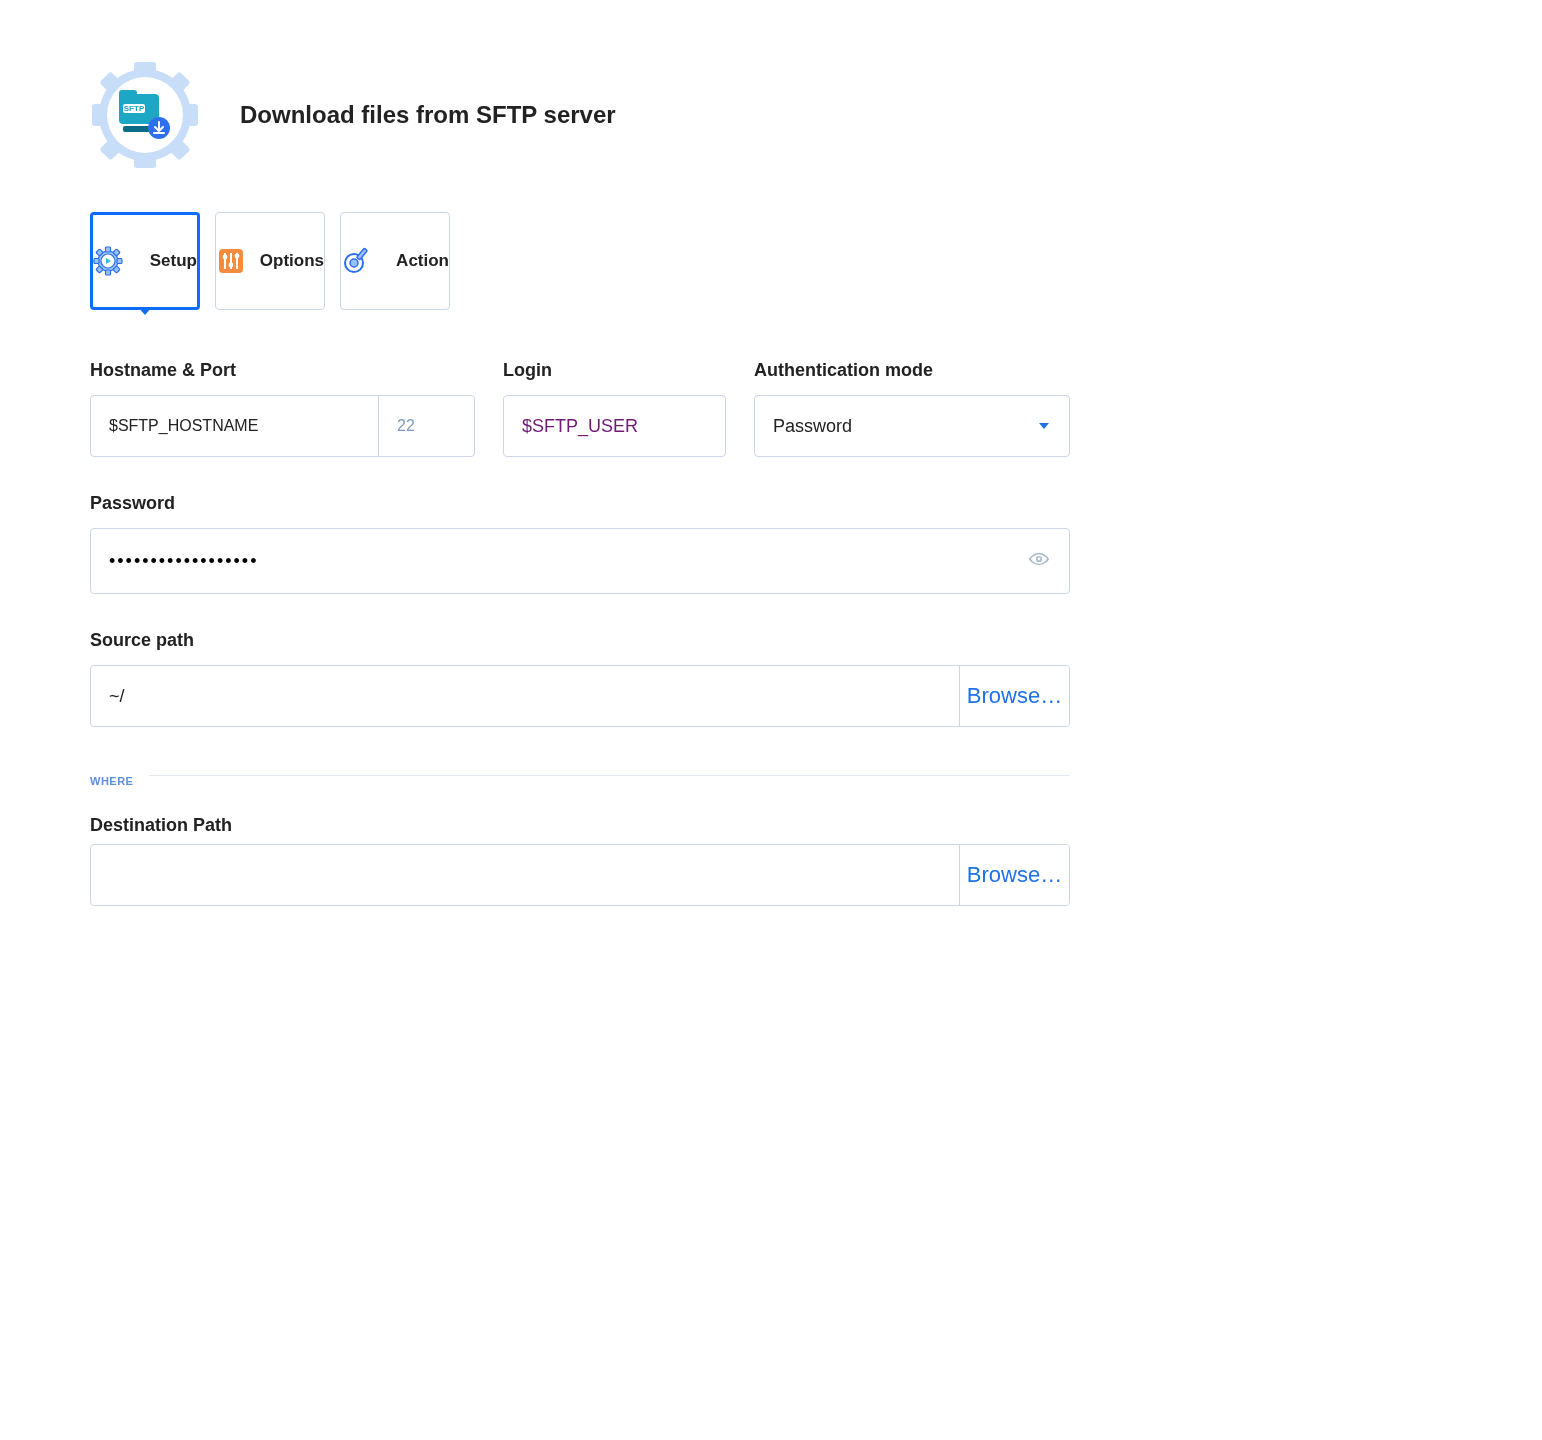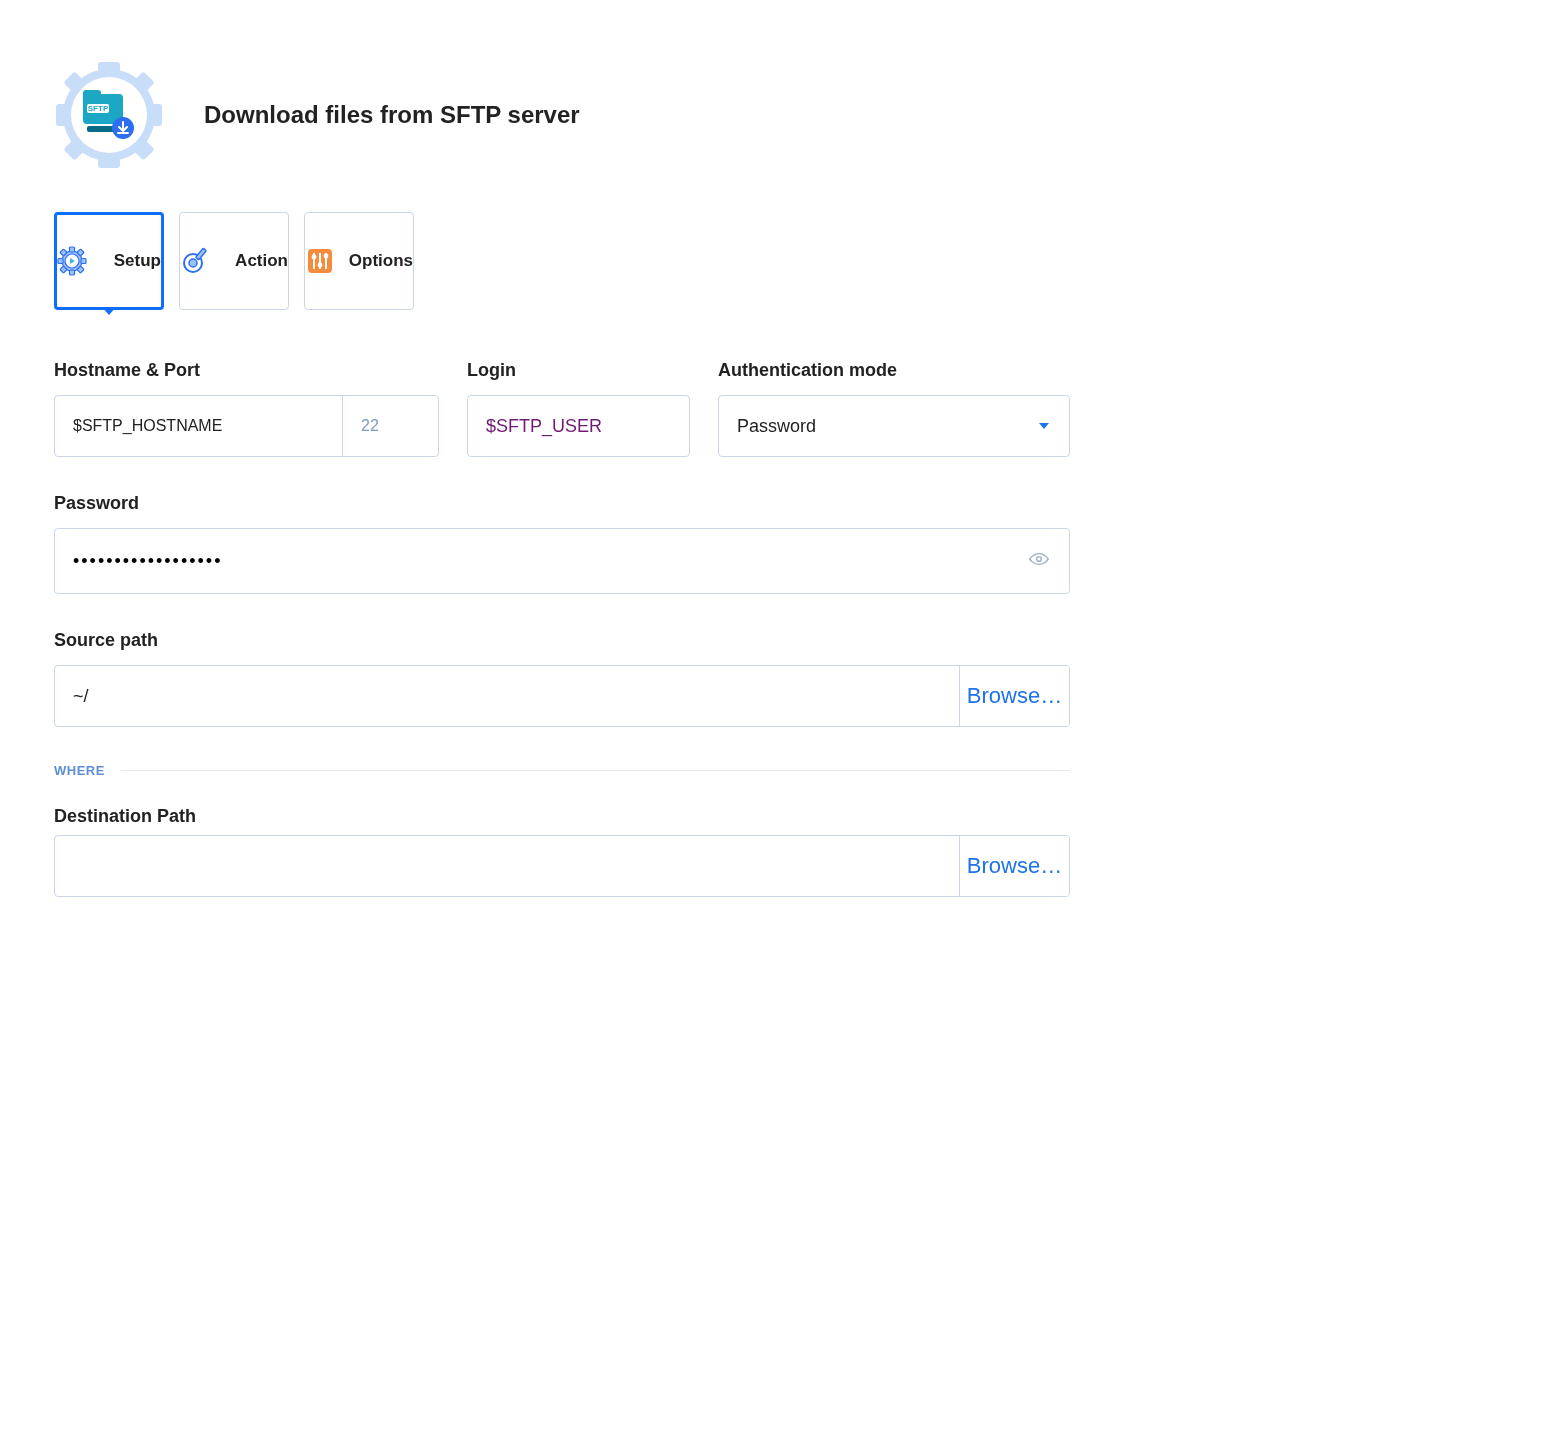--- a/index.html
+++ b/index.html
@@ -6,21 +6,21 @@
   body {
     margin: 0;
     padding: 0;
     font-family: -apple-system, BlinkMacSystemFont, "Segoe UI", Helvetica, Arial, sans-serif;
     background: #fff;
     color: #1a1a1a;
   }
   .container {
     width: 1156px;
     margin: 0;
-    padding: 60px 86px 80px 54px;
+    padding: 60px 86px 80px 90px;
   }
   
   .header {
     display: flex;
     align-items: center;
     gap: 40px;
     margin-bottom: 42px;
   }
   .gear-badge {
     position: relative;
@@ -199,24 +199,25 @@
     overflow: hidden;
     text-overflow: ellipsis;
   }
   .section-divider {
     display: flex;
     align-items: center;
     gap: 16px;
     margin: 30px 0 28px 0;
   }
   .section-divider .sd-label {
-    font-size: 13px;
+    font-size: 11px;
     font-weight: 700;
     letter-spacing: 0.5px;
     color: #5f8fd8;
+    margin-top: 12px;
   }
   .section-divider .sd-line {
     flex: 1;
     height: 1px;
     background: #e2e9f2;
   }
 </style>
 </head>
 <body>
 
@@ -267,41 +268,41 @@
             <rect x="21" y="21" width="5" height="5" rx="1" transform="rotate(-45 23.5 23.5)"></rect>
           </g>
           <circle cx="15" cy="15" r="7" fill="#fff" stroke="#2e6ff0" stroke-width="1.2"></circle>
           <path d="M13 12 l5 3 l-5 3 z" fill="#3cb6e3"></path>
         </svg>
       </div>
       <div class="tab-label">Setup</div>
     </div>
     <div class="tab">
       <div class="tab-icon">
-        <svg width="30" height="30" viewBox="0 0 30 30">
-          <circle cx="13" cy="17" r="9" fill="none" stroke="#2e6ff0" stroke-width="2"></circle>
-          <circle cx="13" cy="17" r="4" fill="#9bc2f7" stroke="#2e6ff0" stroke-width="1.5"></circle>
-          <rect x="19" y="2" width="4" height="12" rx="1.5" fill="#9bc2f7" stroke="#2e6ff0" stroke-width="1.5" transform="rotate(40 21 8)"></rect>
-        </svg>
-      </div>
-      <div class="tab-label">Action</div>
-    </div>
-    <div class="tab">
-      <div class="tab-icon">
         <svg width="28" height="28" viewBox="0 0 28 28">
           <rect x="2" y="2" width="24" height="24" rx="4" fill="#f58b3c"></rect>
           <line x1="8" y1="6" x2="8" y2="22" stroke="#fff" stroke-width="2"></line>
           <line x1="14" y1="6" x2="14" y2="22" stroke="#fff" stroke-width="2"></line>
           <line x1="20" y1="6" x2="20" y2="22" stroke="#fff" stroke-width="2"></line>
           <circle cx="8" cy="10" r="2.4" fill="#fff"></circle>
           <circle cx="14" cy="18" r="2.4" fill="#fff"></circle>
           <circle cx="20" cy="9" r="2.4" fill="#fff"></circle>
         </svg>
       </div>
       <div class="tab-label">Options</div>
+    </div>
+    <div class="tab">
+      <div class="tab-icon">
+        <svg width="30" height="30" viewBox="0 0 30 30">
+          <circle cx="13" cy="17" r="9" fill="none" stroke="#2e6ff0" stroke-width="2"></circle>
+          <circle cx="13" cy="17" r="4" fill="#9bc2f7" stroke="#2e6ff0" stroke-width="1.5"></circle>
+          <rect x="19" y="2" width="4" height="12" rx="1.5" fill="#9bc2f7" stroke="#2e6ff0" stroke-width="1.5" transform="rotate(40 21 8)"></rect>
+        </svg>
+      </div>
+      <div class="tab-label">Action</div>
     </div>
   </div>
 
   <div class="form-row">
     <div class="field" style="width:385px">
       <div class="field-label">Hostname &amp; Port</div>
       <div class="hostport">
         <input class="host" type="text" value="$SFTP_HOSTNAME" style="">
         <input class="port" type="text" value="22" style="">
       </div>

